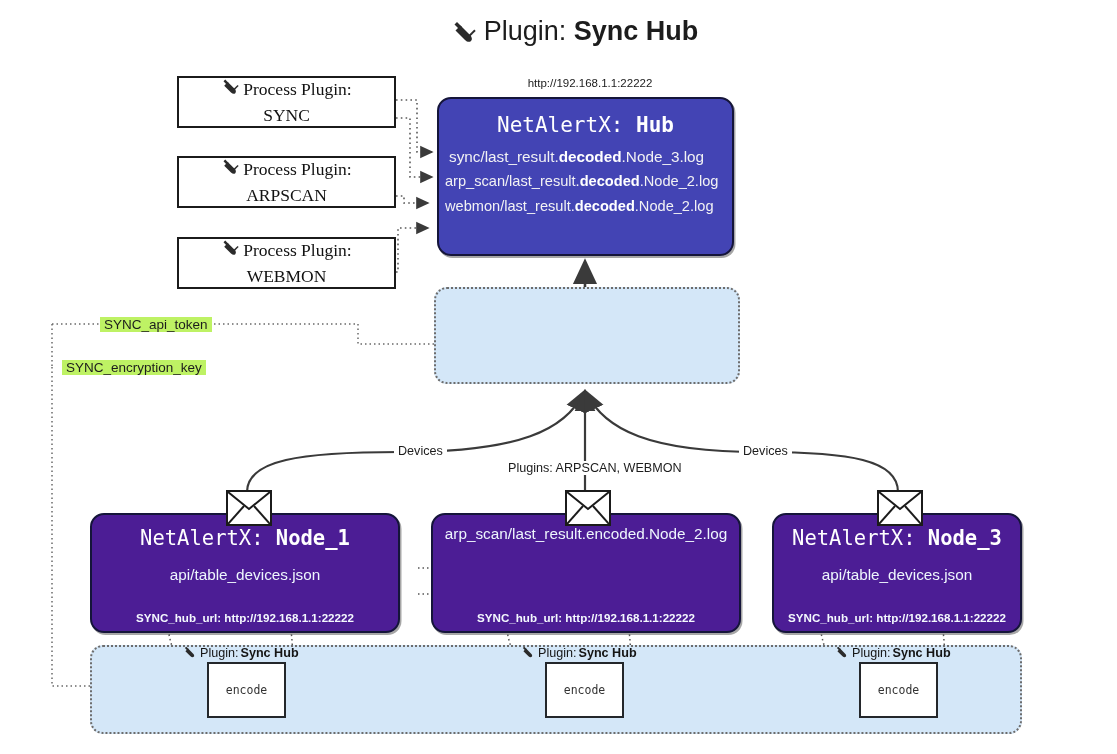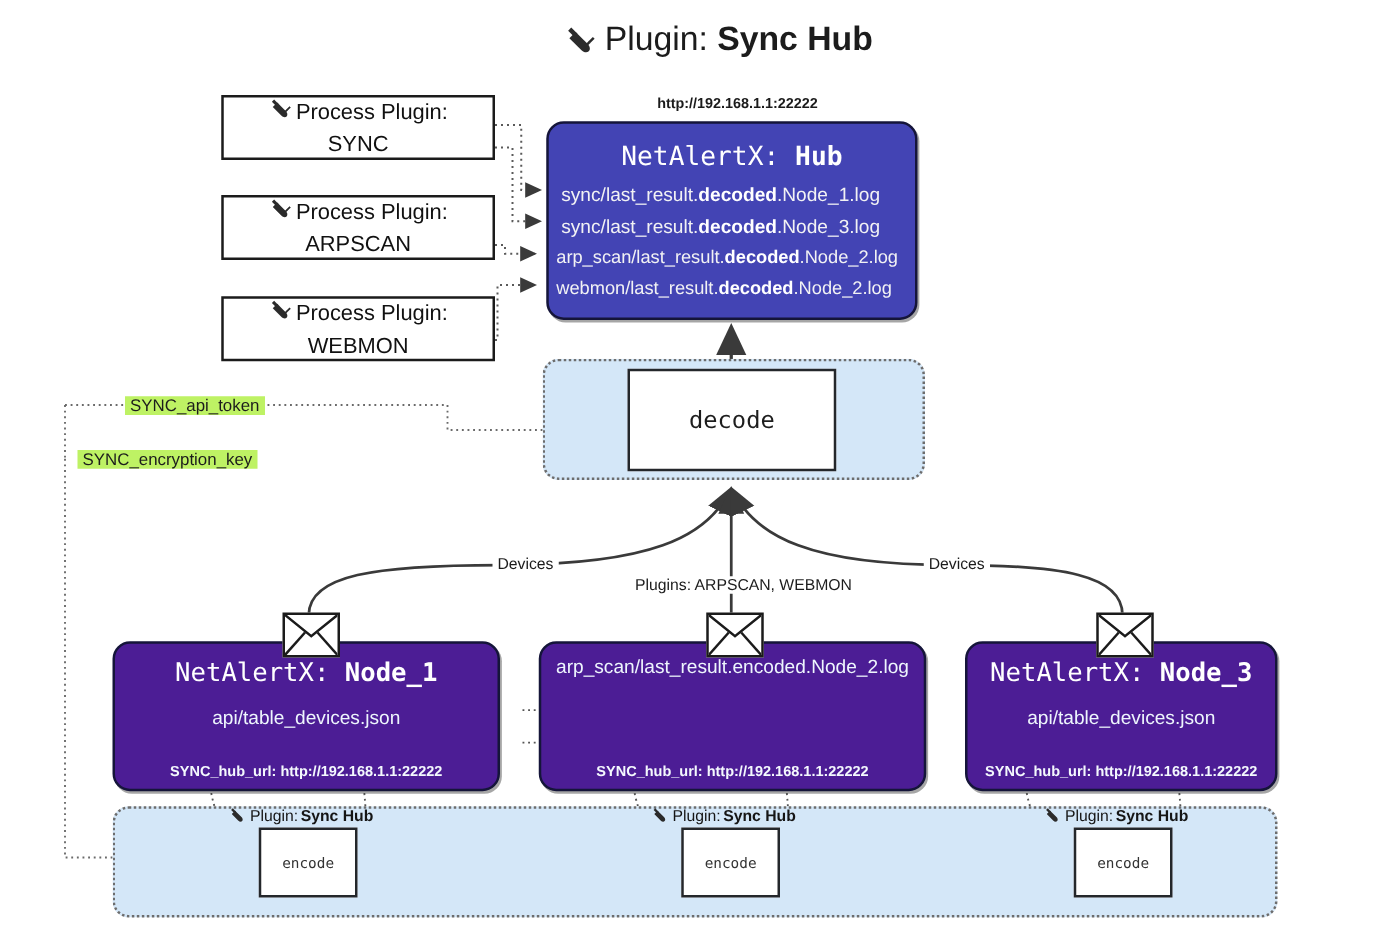--- a/index.html
+++ b/index.html
@@ -12,28 +12,28 @@
 
   
   #title{position:absolute;left:0;top:16px;width:1117px;text-align:center;
          font-size:27px;color:#1c1c1c;white-space:nowrap;padding-left:16px;}
   #title .t-light{font-weight:400;}
   #title .t-bold{font-weight:700;}
   .plug{display:inline-block;vertical-align:-3px;margin-right:5px;}
 
   
   .proc{border:2.2px solid #1b1b1b;background:#fff;text-align:center;
-        font-family:Liberation Sans, sans-serif;
+        font-family:Liberation Serif, serif;
         font-size:17.5px;line-height:26px;color:#111;
         display:flex;flex-direction:column;align-items:center;justify-content:center;}
   .proc .l1{display:flex;align-items:center;justify-content:center;gap:2px;}
 
   
   #hub-url{position:absolute;left:470px;top:77px;width:240px;text-align:center;
-           font-size:11.5px;font-weight:700;color:#1b1b1b;}
+           font-size:11.5px;font-weight:400;color:#1b1b1b;}
   #hub{left:437px;top:97px;width:297px;height:159px;border:2.4px solid #15153a;
        border-radius:14px;background:#4344b4;
        box-shadow:1.5px 2px 0 rgba(0,0,0,.35);}
   #hub .hub-title{margin-top:14px;text-align:center;color:#fff;
        font-family:"DejaVu Sans Mono","Liberation Mono",monospace;font-size:21px;}
   #hub .hub-title b{font-weight:700;}
   #hub .hub-title span{font-weight:400;}
   .hubline{color:#f2f2f4;font-size:15.3px;line-height:25px;margin-left:10px;white-space:nowrap;}
   .hubline b{font-weight:700;color:#fff;}
   #hub .lines{margin-top:7px;}
@@ -220,29 +220,27 @@
     </div>
     <div>WEBMON</div>
   </div>
 
   <div id="hub-url">http://192.168.1.1:22222</div>
   <div class="node" id="hub">
     <div class="hub-title">
       <span>NetAlertX: </span><b>Hub</b>
     </div>
     <div class="lines">
-      <div class="hubline"><span>sync/last_result.</span><b>decoded</b><span>.Node_1.log</span></div>
       <div class="hubline"><span>sync/last_result.</span><b>decoded</b><span>.Node_3.log</span></div>
       <div class="hubline sm" style="margin-left:6px"><span>arp_scan/last_result.</span><b>decoded</b><span>.Node_2.log</span></div>
       <div class="hubline sm" style="margin-left:6px"><span>webmon/last_result.</span><b>decoded</b><span>.Node_2.log</span></div>
     </div>
   </div>
 
   <div class="node" id="decode-group"></div>
-  <div class="node" id="decode">decode</div>
 
   <div class="tok" id="tok-api">SYNC_api_token</div>
   <div class="tok" id="tok-key">SYNC_encryption_key</div>
 
   <div class="elab" id="lab-dev-l">Devices</div>
   <div class="elab" id="lab-dev-r">Devices</div>
   <div class="elab" id="lab-plugins">Plugins: ARPSCAN, WEBMON</div>
 
   <div class="node nbox" id="node1">
     <div class="n-title">

